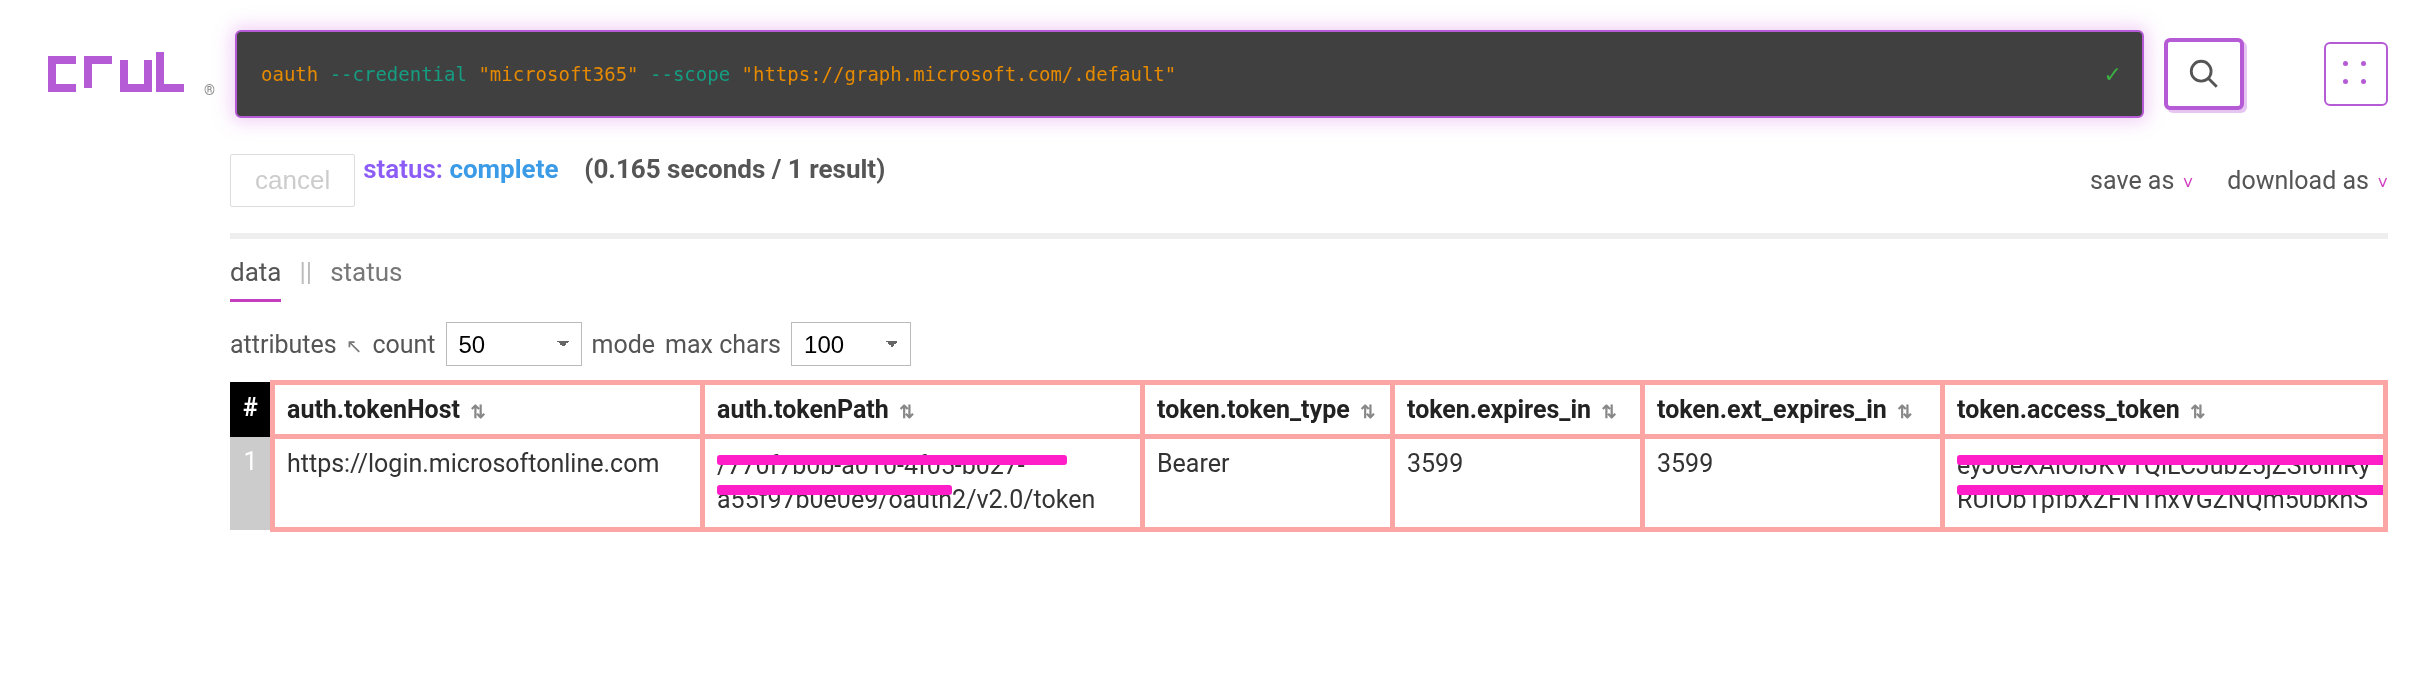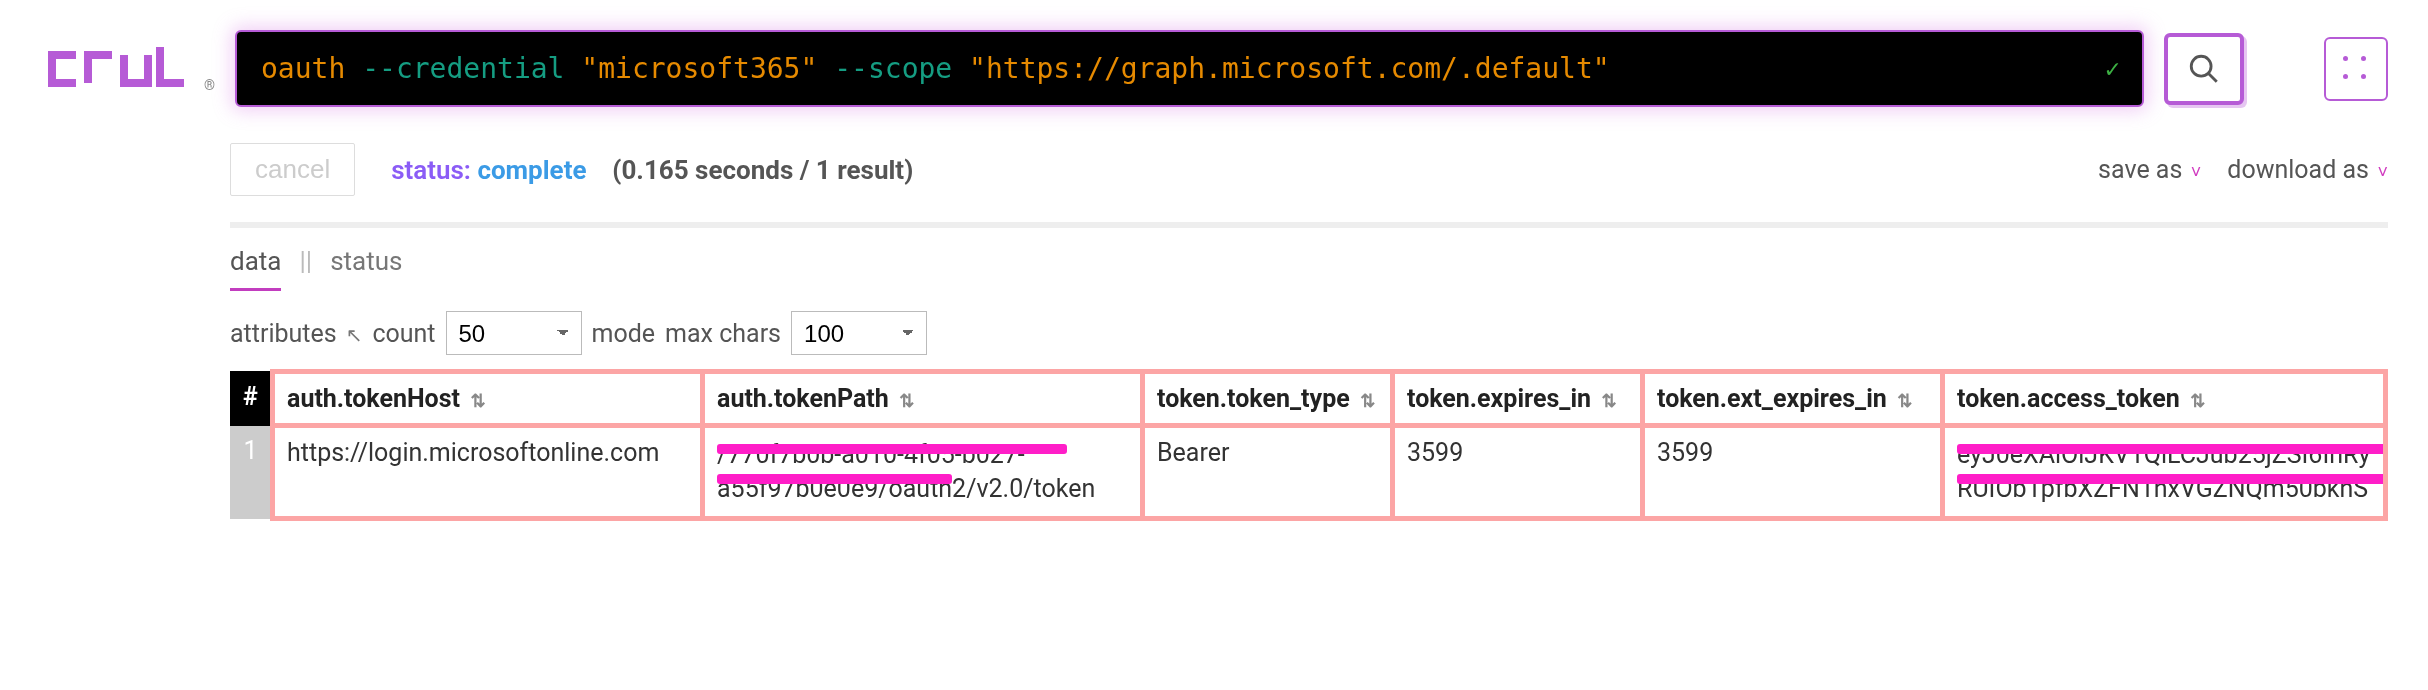--- a/index.html
+++ b/index.html
@@ -3,26 +3,26 @@
 <meta charset="utf-8">
 <style>
   * { box-sizing: border-box; margin: 0; padding: 0; }
   html, body { width: 2428px; height: 690px; font-family: -apple-system, BlinkMacSystemFont, "Segoe UI", Roboto, Arial, sans-serif; background:#fff; color:#333; }
   .top-row { display:flex; align-items:center; padding: 30px 40px 10px 40px; gap: 20px; }
   .logo { display:flex; align-items:flex-end; }
   .logo-svg { display:block; }
   .logo-dot { font-size:14px; color:#888; margin-left:4px; margin-bottom:4px;}
   .query-wrap { flex:1; position:relative; }
   .query-input {
-    width:100%; height:77px; border:2px solid #b65bd6; border-radius:6px;
+    width:100%; height:88px; border:2px solid #b65bd6; border-radius:6px;
     padding: 0 60px 0 24px;
-    font-family: Menlo, Consolas, monospace; font-size:28px;
+    font-family: Menlo, Consolas, monospace; font-size:19px;
     box-shadow: 0 0 18px 4px rgba(214,120,230,0.35);
     outline:none;
-    background:#000000;
+    background:#404040;
   }
   .query-code { display:flex; align-items:center; height:100%; white-space:pre; overflow:hidden;}
   .tok-cmd { color:#e68a00; }
   .tok-flag { color:#159d82; }
   .tok-str { color:#e68a00; }
   .checkmark { position:absolute; right:22px; top:50%; transform:translateY(-50%); color:#3cb043; font-size:22px; }
   .search-btn {
     width:80px; height:72px; border:4px solid #b65bd6; border-radius:6px;
     display:flex; align-items:center; justify-content:center; background:#fff;
     box-shadow: 3px 3px 0 rgba(182,91,214,0.35);
@@ -35,45 +35,45 @@
     display:flex; align-items:center; justify-content:center; background:#fff; cursor:pointer;
     color:#b65bd6; font-size:22px;
   }
   .dots { display:grid; grid-template-columns: repeat(2, 8px); grid-template-rows: repeat(2, 8px); gap:10px;}
   .dots span { width:5px; height:5px; background:#b65bd6; border-radius:50%; display:block;}
   .status-row {
     display:flex; align-items:center; justify-content:space-between;
     padding: 26px 40px 8px 230px;
     font-size:26px; color:#555;
   }
-  .status-left { display:flex; align-items:center; gap:36px;}
+  .status-left { display:flex; align-items:flex-start; gap:8px;}
   .cancel-btn { border:1px solid #ddd; background:#fff; color:#ccc; padding:10px 24px; font-size:26px; border-radius:2px; cursor:default;}
   .status-text { color:#8b5cf6; font-weight:600;}
   .status-complete { color:#3b9be6; font-weight:700;}
   .status-meta { color:#555; font-weight:700; }
-  .status-right { display:flex; gap:26px; font-size:25px; color:#555;}
+  .status-right { display:flex; gap:34px; font-size:25px; color:#555;}
   .status-right .caret { color:#d13cc0; font-size:18px; margin-left:4px;}
   .divider { height:6px; background:#eee; margin: 18px 40px 0 230px;}
   .tabs-row { display:flex; gap:18px; padding: 18px 40px 0 230px; font-size:26px; color:#777;}
   .tab-active { color:#555; border-bottom:3px solid #c23dbf; padding-bottom:12px;}
   .tab-sep { color:#bbb;}
   .controls-row { display:flex; align-items:center; gap:10px; padding: 20px 40px 14px 230px; font-size:25px; color:#555;}
   .controls-row .label { color:#555; }
   .nearrow { font-size:20px; color:#777; margin-left:4px; }
   select.ctrl {
     height:44px; border:1px solid #bbb; font-size:24px; padding: 0 36px 0 12px;
     background:#fff; appearance:none; -webkit-appearance:none; position:relative;
     background-image: linear-gradient(45deg, transparent 50%, #666 50%), linear-gradient(135deg, #666 50%, transparent 50%);
     background-position: calc(100% - 18px) 18px, calc(100% - 12px) 18px;
     background-size: 6px 6px, 6px 6px;
     background-repeat: no-repeat;
   }
   .sel-count { width:136px;}
   .sel-mode { width:180px;}
-  .sel-max { width:136px;}
+  .sel-max { width:120px;}
   .table-wrap { padding: 0 40px 0 230px;}
   table { border-collapse:collapse; width:100%; table-layout:fixed;}
   th, td { border:5px solid #fca5a5; padding:10px 12px; font-size:25px; text-align:left; vertical-align:top; overflow:hidden; white-space:nowrap;}
   th { font-weight:700; color:#222;}
   th .sort { color:#888; font-size:18px; margin-left:6px;}
   .col-idx-h { width:42px; background:#000; color:#fff; text-align:center; border:1px solid #000;}
   .col-idx { width:42px; background:#ccc; color:#fff; text-align:center; border:1px solid #ccc;}
   .redact { position:relative; display:inline-block;}
   .redact .strike { position:absolute; left:0; height:10px; background:#ff1ec8; border-radius:3px;}
   .redact .s1 { top:6px; width:350px;}

